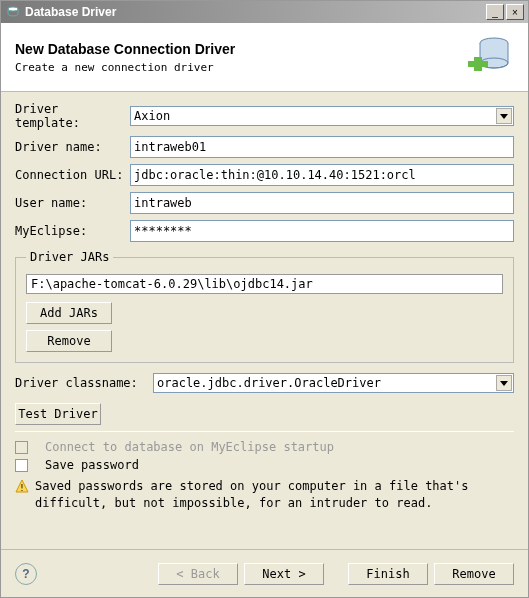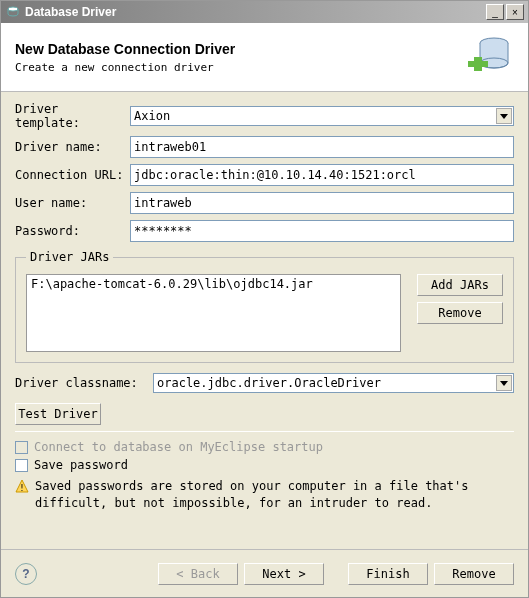--- a/index.html
+++ b/index.html
@@ -16,28 +16,28 @@
 .header-sub { font-size: 11px; font-family: monospace; }
 .header-icon { width: 48px; height: 48px; margin-left: 8px; }
 .content { padding: 10px 14px 0 14px; }
 .form-row { display: flex; align-items: center; margin-bottom: 6px; }
 .form-label { width: 115px; font-family: monospace; font-size: 12px; }
 .form-input { flex: 1; height: 22px; border: 1px solid #7f9db9; padding: 1px 3px; font-family: monospace; font-size: 12px; background:#fff; }
 .form-select { flex: 1; height: 20px; border: 1px solid #7f9db9; font-family: monospace; font-size: 12px; background: #fff; display: flex; align-items: center; padding-left: 3px; position: relative; }
 .select-btn { position: absolute; right: 1px; top: 1px; width: 16px; height: 16px; background: #ece9d8; border: 1px solid #aaa; display:flex; align-items:center; justify-content:center; }
 .fieldset { border: 1px solid #bbb; margin-top: 8px; padding: 10px; }
 .legend { font-family: monospace; font-size: 12px; padding: 0 4px; background:#ece9d8; }
-.jars-area { display: flex; gap: 16px; }
+.jars-area { display: flex; gap: 8px; flex-direction: column; }
 .jars-list { flex: 1; height: 78px; background: #fff; border: 1px solid #999; padding: 2px 4px; font-family: monospace; font-size: 12px; }
 .jars-btns { display: flex; flex-direction: column; gap: 6px; width: 86px; }
 .btn { height: 22px; background: #ece9d8; border: 1px solid #999; border-top-color:#fff; border-left-color:#fff; font-family: monospace; font-size: 12px; cursor: pointer; display:flex; align-items:center; justify-content:center; }
 .test-row { margin: 10px 0; display:flex; align-items:center; gap:8px;}
 .test-btn { width: 86px; }
 .sep { height: 1px; background: #bbb; border-bottom:1px solid #fff; margin: 6px 0; }
-.check-row { display: flex; align-items: flex-start; gap: 6px; padding: 2px 0; font-family: monospace; font-size: 12px; }
+.check-row { display: flex; align-items: flex-start; gap: 17px; padding: 2px 0; font-family: monospace; font-size: 12px; }
 .check-row.disabled { color: #999; }
 .checkbox { width: 13px; height: 13px; border: 1px solid #7f9db9; background: #fff; flex-shrink:0; margin-top:1px;}
 .checkbox.disabled { background: #ece9d8; }
 .warn-row { display: flex; align-items: flex-start; gap: 6px; padding: 4px 0 0 0; font-family: monospace; font-size: 12px; line-height:1.4; }
 .warn-icon { width: 14px; height: 14px; flex-shrink:0; margin-top:1px; }
 .footer { position: absolute; bottom: 0; left: 0; right: 0; height: 48px; border-top: 1px solid #bbb; display: flex; align-items: center; padding: 0 14px; gap:6px; }
 .help-icon { width: 22px; height: 22px; border: 1px solid #8aa; border-radius: 50%; display: flex; align-items: center; justify-content: center; color: #568; font-weight: bold; cursor:pointer; }
 .footer-spacer { flex: 1; }
 .wiz-btn { width: 80px; height: 22px; background: #ece9d8; border: 1px solid #999; border-top-color:#fff; border-left-color:#fff; font-family: monospace; font-size: 12px; cursor: pointer; display:flex; align-items:center; justify-content:center; }
 .wiz-btn.disabled { color: #999; }
@@ -94,21 +94,21 @@
     </div>
     <div class="form-row">
       <div class="form-label">Connection URL:</div>
       <input class="form-input" value="jdbc:oracle:thin:@10.10.14.40:1521:orcl" style="">
     </div>
     <div class="form-row">
       <div class="form-label">User name:</div>
       <input class="form-input" value="intraweb" style="">
     </div>
     <div class="form-row">
-      <div class="form-label">Password:</div>
+      <div class="form-label">MyEclipse:</div>
       <input class="form-input" value="********" style="">
     </div>
 
     <fieldset class="fieldset">
       <legend class="legend">Driver JARs</legend>
       <div class="jars-area">
         <div class="jars-list">
           <div>F:\apache-tomcat-6.0.29\lib\ojdbc14.jar</div>
         </div>
         <div class="jars-btns">

